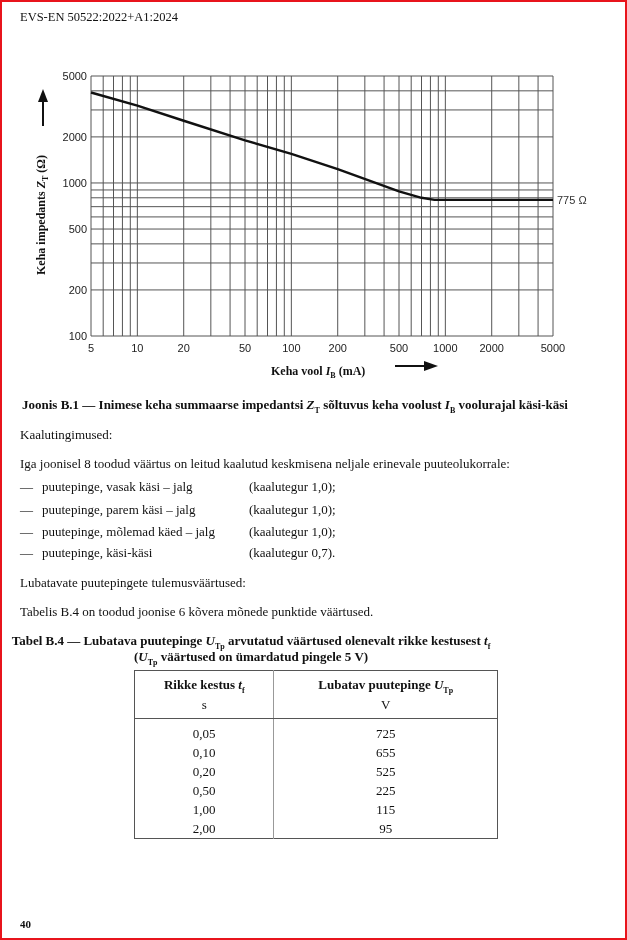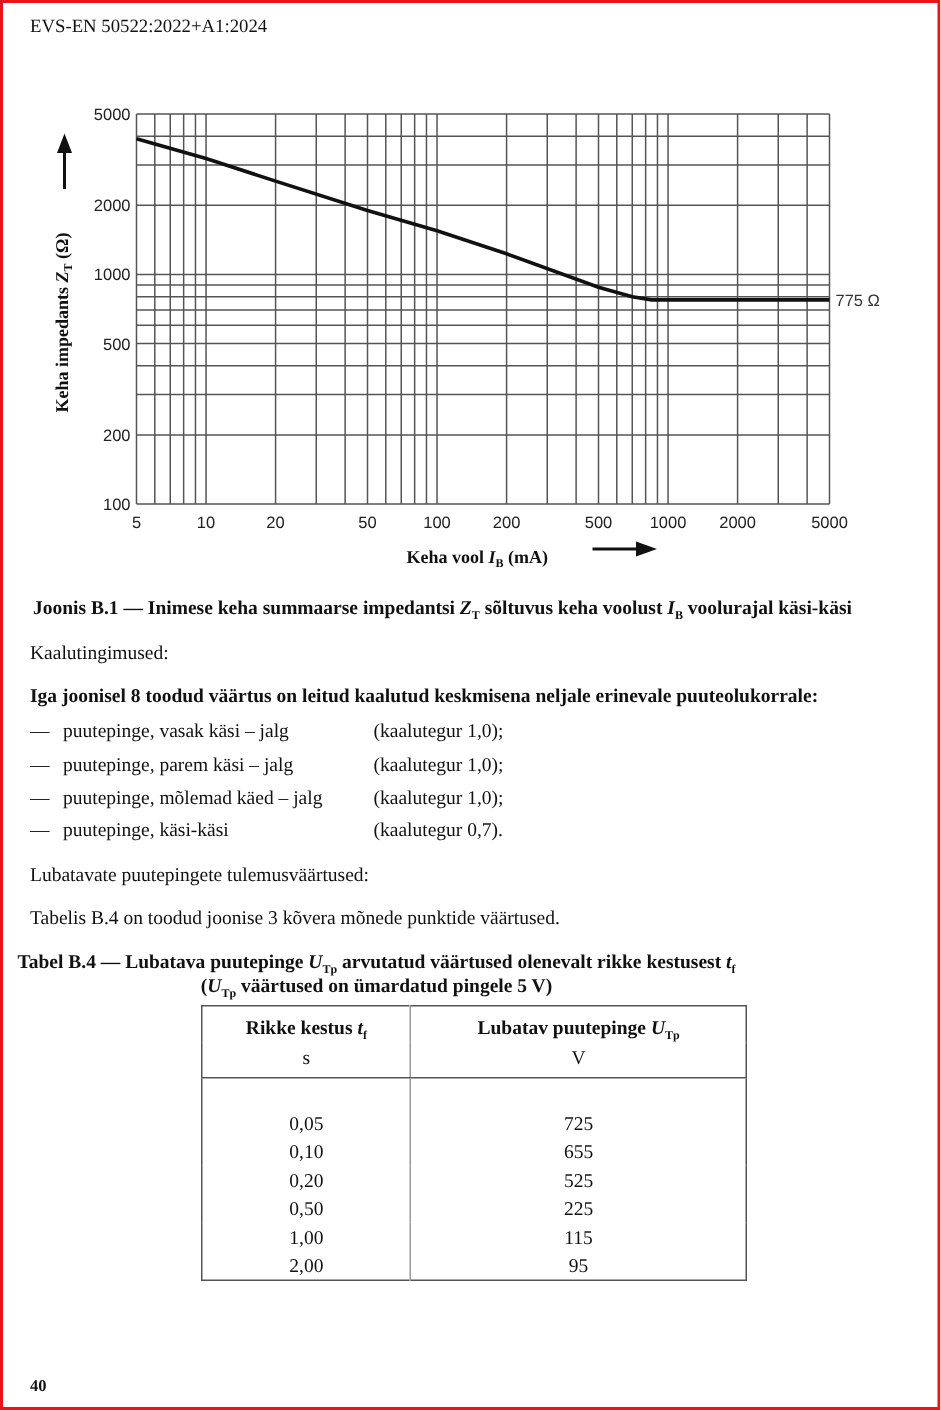--- a/index.html
+++ b/index.html
@@ -10,21 +10,21 @@
   .txt { position:absolute; font-family:"Liberation Serif", serif; font-size:13px; white-space:nowrap; }
   .cap { font-weight:bold; font-size:13px; }
   .ctr { left:0; width:502px; text-align:center; }
   .bl-dash { position:absolute; left:20px; font-family:"Liberation Serif", serif; font-size:13px; }
   .bl-text { position:absolute; left:42px; font-family:"Liberation Serif", serif; font-size:13px; }
   .bl-w { position:absolute; left:249px; font-family:"Liberation Serif", serif; font-size:13px; }
   table.t { position:absolute; left:134px; top:670px; width:364px; border-collapse:collapse; font-family:"Liberation Serif", serif; font-size:13px; border:1px solid #555; }
   table.t th { font-weight:bold; padding:6px 4px 0 4px; border-left:1px solid #999;font-family:Liberation Serif, serif; }
   table.t td { text-align:center; padding:0; line-height:19px; border-left:1px solid #999; }
   table.t tr.unit td { padding-bottom:4px; border-bottom:1px solid #555; }
-  table.t tr.first td { padding-top:20px;margin-top:40px; }
+  table.t tr.first td { padding-top:5px;margin-top:40px; }
   .pg { position:absolute; left:20px; top:918px; font-size:11px; font-family:"Liberation Serif", serif;font-weight:bold; }
 </style>
 </head>
 <body>
 
 <div class="frame"></div>
 
 <div class="hdr">EVS-EN 50522:2022+A1:2024</div>
 
 <svg id="chart" width="627" height="330" viewBox="0 60 627 330" xmlns="http://www.w3.org/2000/svg">
@@ -102,21 +102,21 @@
     <line x1="395" y1="366" x2="425" y2="366" stroke="#111" stroke-width="2"></line>
     <polygon points="424,361 424,371 438,366" fill="#111"></polygon>
   </g>
   <text transform="translate(45,275) rotate(-90)" font-family="Liberation Serif, serif" font-size="12" font-weight="bold" fill="#111"><tspan>Keha impedants </tspan><tspan font-style="italic">Z</tspan><tspan font-size="8" dy="3">T</tspan><tspan dy="-3"> (Ω)</tspan></text>
   <text x="271" y="375" font-family="Liberation Serif, serif" font-size="12" font-weight="bold" fill="#111"><tspan>Keha vool </tspan><tspan font-style="italic">I</tspan><tspan font-size="8" dy="3">B</tspan><tspan dy="-3"> (mA)</tspan></text>
 </svg>
 
 <div class="txt cap" style="left:22px; top:397px;"><span>Joonis B.1 — Inimese keha summaarse impedantsi </span><i>Z</i><sub style="font-size:8px">T</sub><span> sõltuvus keha voolust </span><i>I</i><sub style="font-size:8px">B</sub><span> voolurajal käsi-käsi</span></div>
 
 <div class="txt" style="left:20px; top:427px;">Kaalutingimused:</div>
-<div class="txt" style="left:20px; top:456px;font-weight:bold;">Iga joonisel 8 toodud väärtus on leitud kaalutud keskmisena neljale erinevale puuteolukorrale:</div>
+<div class="txt" style="left:20px; top:456px;">Iga joonisel 8 toodud väärtus on leitud kaalutud keskmisena neljale erinevale puuteolukorrale:</div>
 
 <div>
   <div>
     <span class="bl-dash" style="top:479px">—</span>
     <span class="bl-text" style="top:479px">puutepinge, vasak käsi – jalg</span>
     <span class="bl-w" style="top:479px">(kaalutegur 1,0);</span>
   </div>
   <div>
     <span class="bl-dash" style="top:502px">—</span>
     <span class="bl-text" style="top:502px">puutepinge, parem käsi – jalg</span>
@@ -128,21 +128,21 @@
     <span class="bl-w" style="top:524px">(kaalutegur 1,0);</span>
   </div>
   <div>
     <span class="bl-dash" style="top:545px">—</span>
     <span class="bl-text" style="top:545px">puutepinge, käsi-käsi</span>
     <span class="bl-w" style="top:545px">(kaalutegur 0,7).</span>
   </div>
 </div>
 
 <div class="txt" style="left:20px; top:575px;">Lubatavate puutepingete tulemusväärtused:</div>
-<div class="txt" style="left:20px; top:604px;">Tabelis B.4 on toodud joonise 3 kõvera mõnede punktide väärtused.</div>
+<div class="txt" style="left:20px; top:604px;">Tabelis B.4 on toodud joonise 6 kõvera mõnede punktide väärtused.</div>
 
 <div class="txt cap ctr" style="top:633px;"><span>Tabel B.4 — Lubatava puutepinge </span><i>U</i><sub style="font-size:8px">Tp</sub><span> arvutatud väärtused olenevalt rikke kestusest </span><i>t</i><sub style="font-size:8px">f</sub></div>
 <div class="txt cap ctr" style="top:649px;"><span>(</span><i>U</i><sub style="font-size:8px">Tp</sub><span> väärtused on ümardatud pingele 5 V)</span></div>
 
 <table class="t">
   <thead>
     <tr>
       <th style="border-left:none"><span>Rikke kestus </span><i>t</i><sub style="font-size:8px">f</sub></th>
       <th><span>Lubatav puutepinge </span><i>U</i><sub style="font-size:8px">Tp</sub></th>
     </tr>

